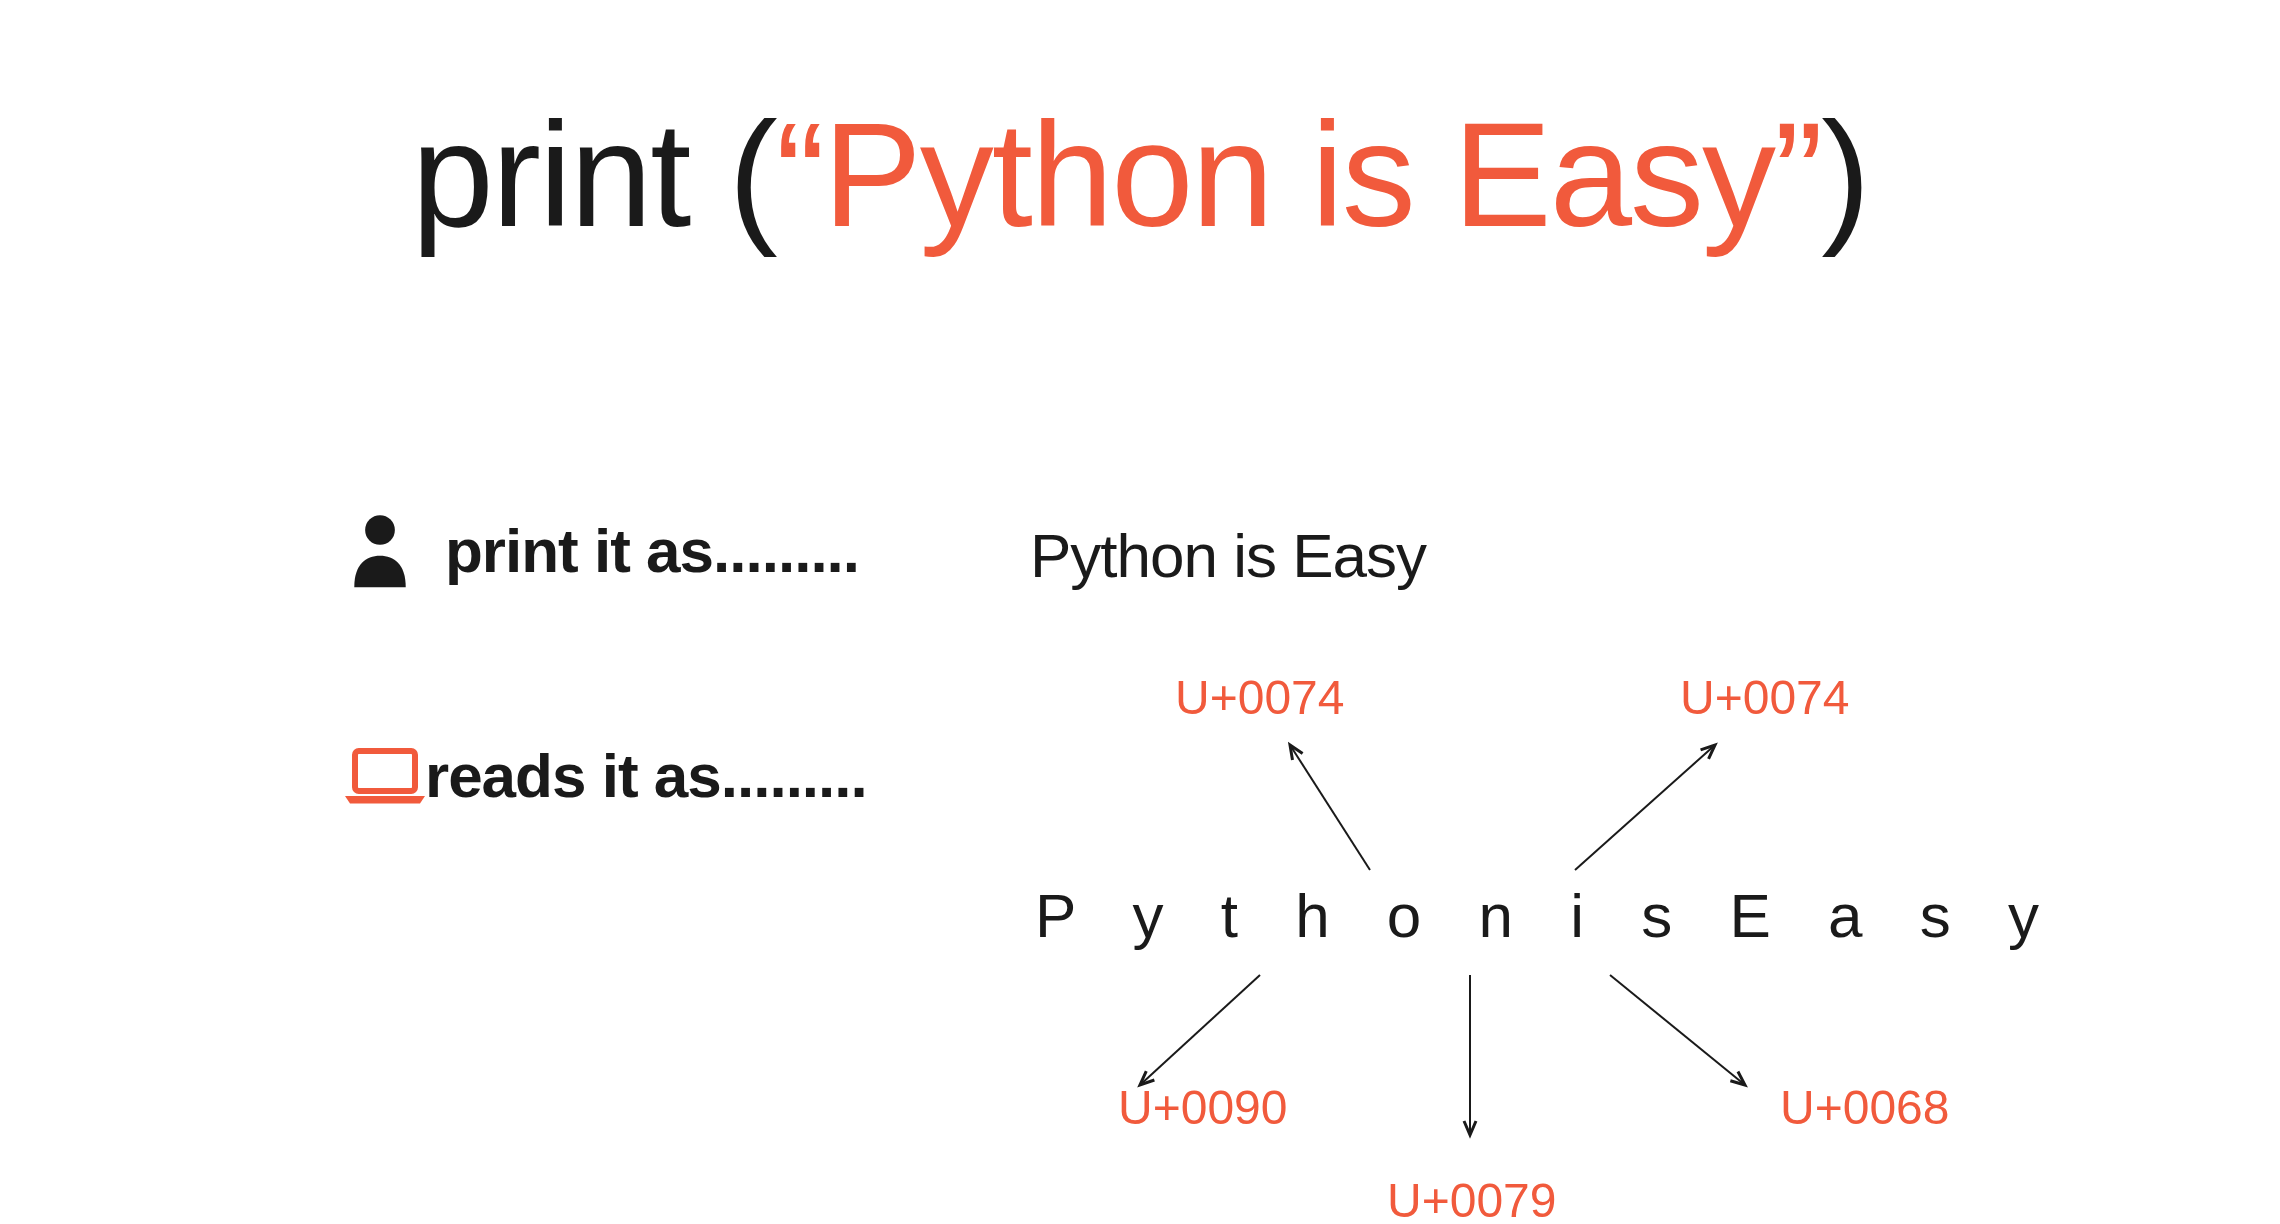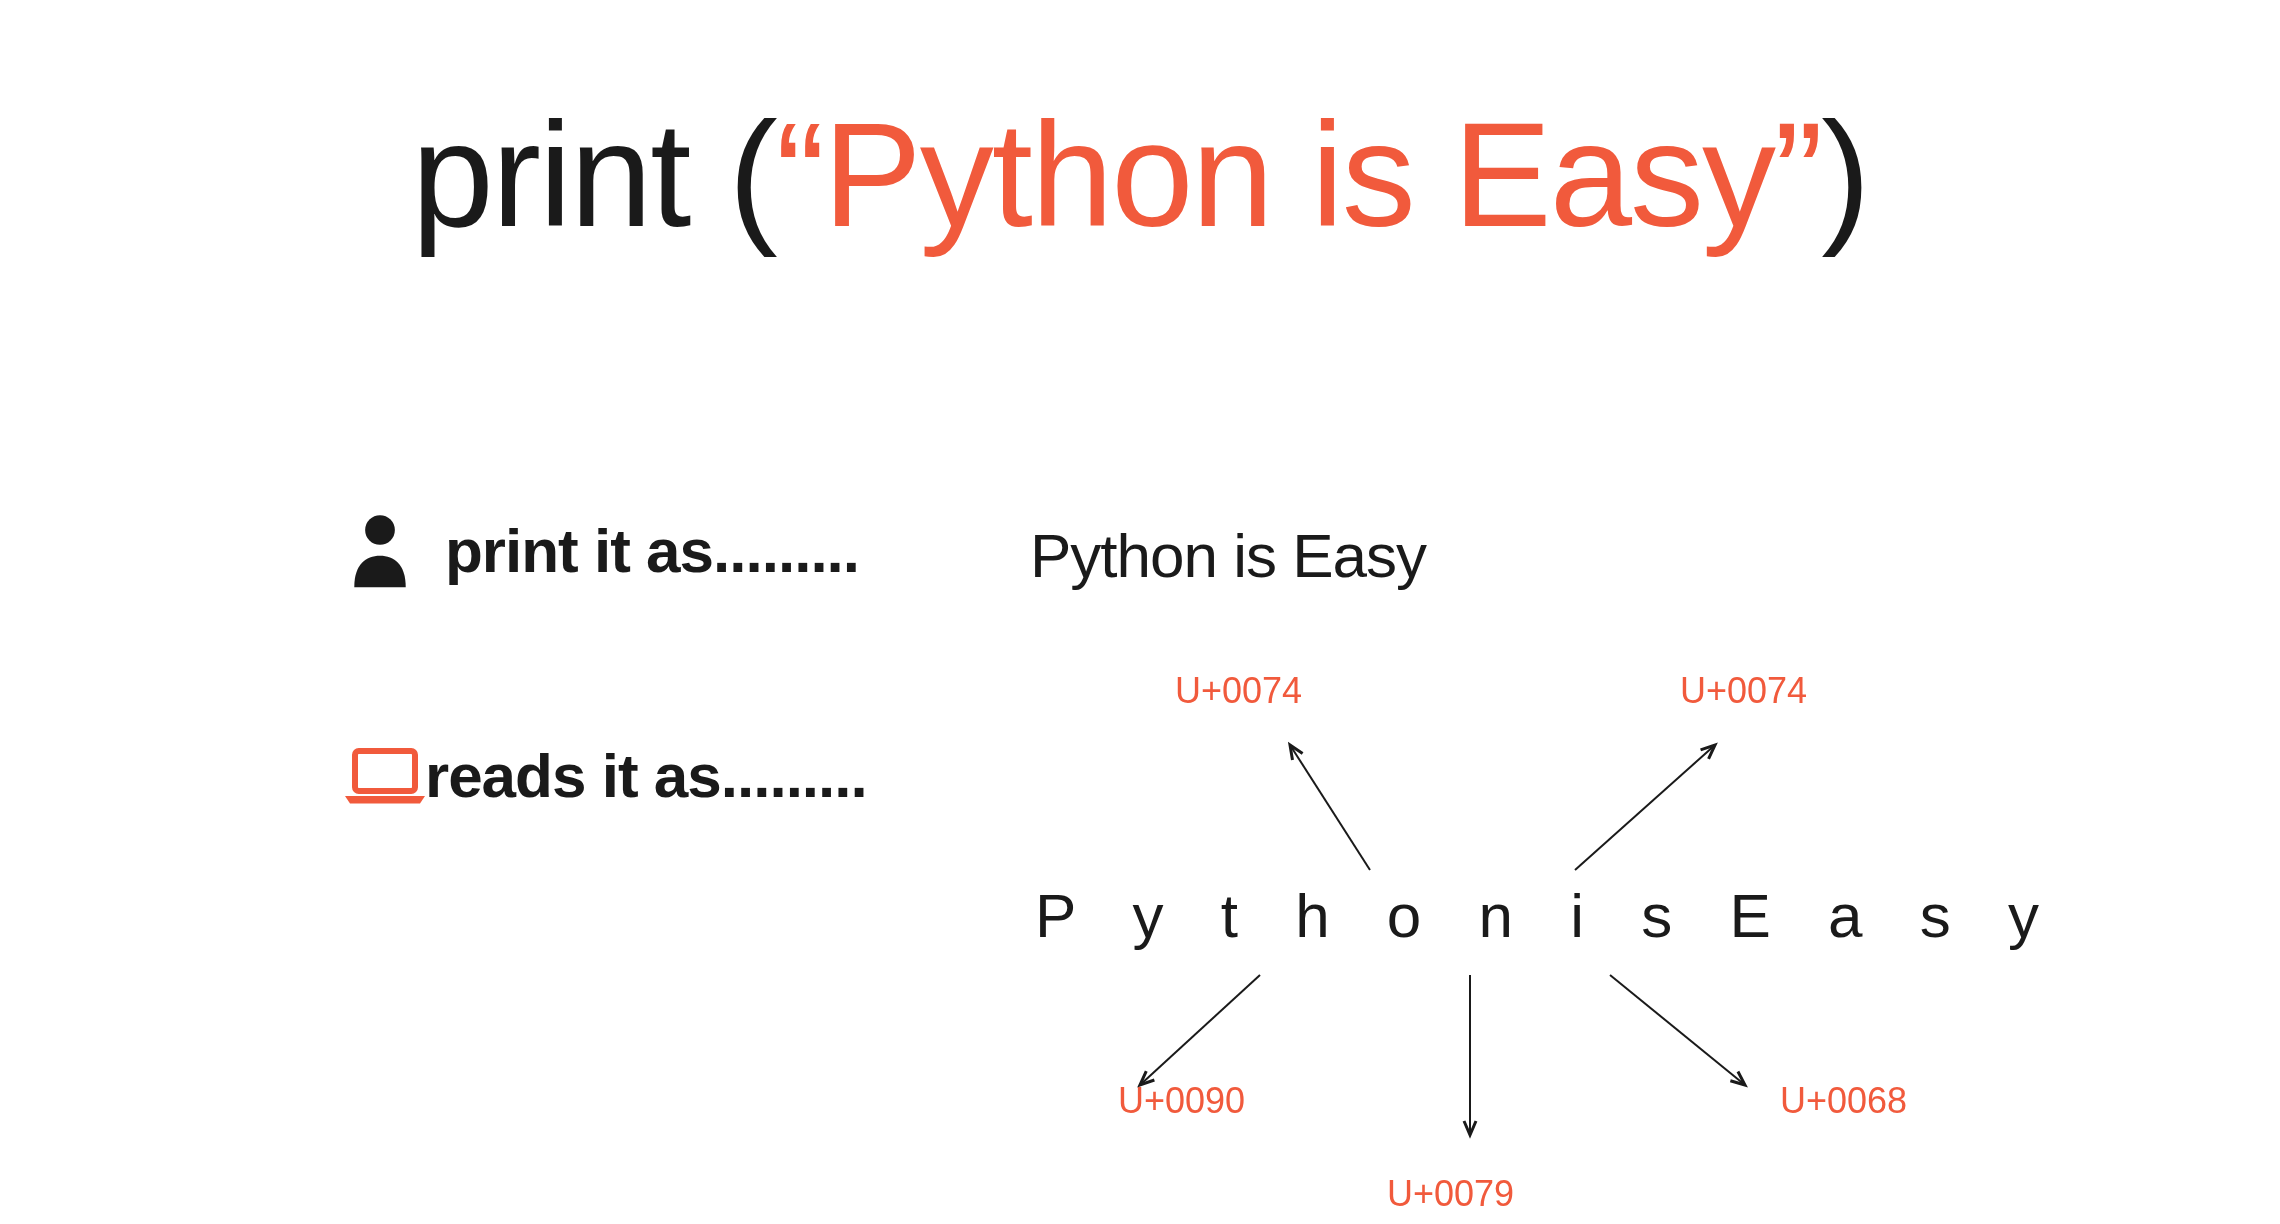--- a/index.html
+++ b/index.html
@@ -70,21 +70,21 @@
     top: 880px;
     left: 1035px;
     font-size: 62px;
     font-weight: 400;
     color: #1a1a1a;
     letter-spacing: 20px;
   }
 
   .code {
     position: absolute;
-    font-size: 36px;
+    font-size: 48px;
     color: #f15a3c;
     font-weight: 400;
   }
   .c1 { top: 670px; left: 1175px; }
   .c2 { top: 670px; left: 1680px; }
   .c3 { top: 1080px; left: 1118px; }
   .c4 { top: 1145px; left: 1387px; margin-top: 28px; }
   .c5 { top: 1080px; left: 1780px; }
 
   .arrow {

